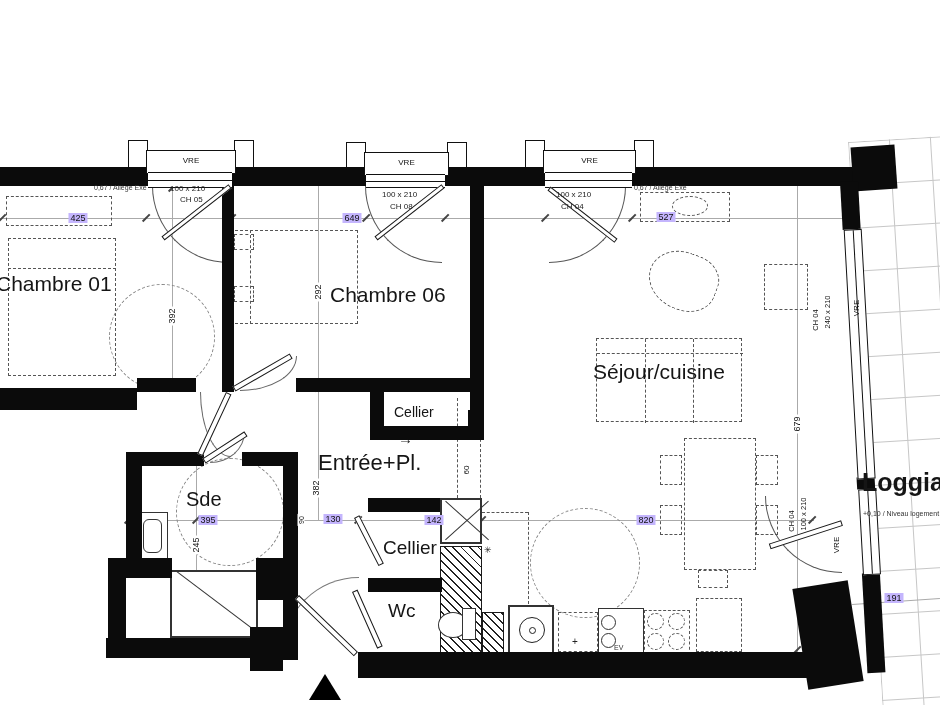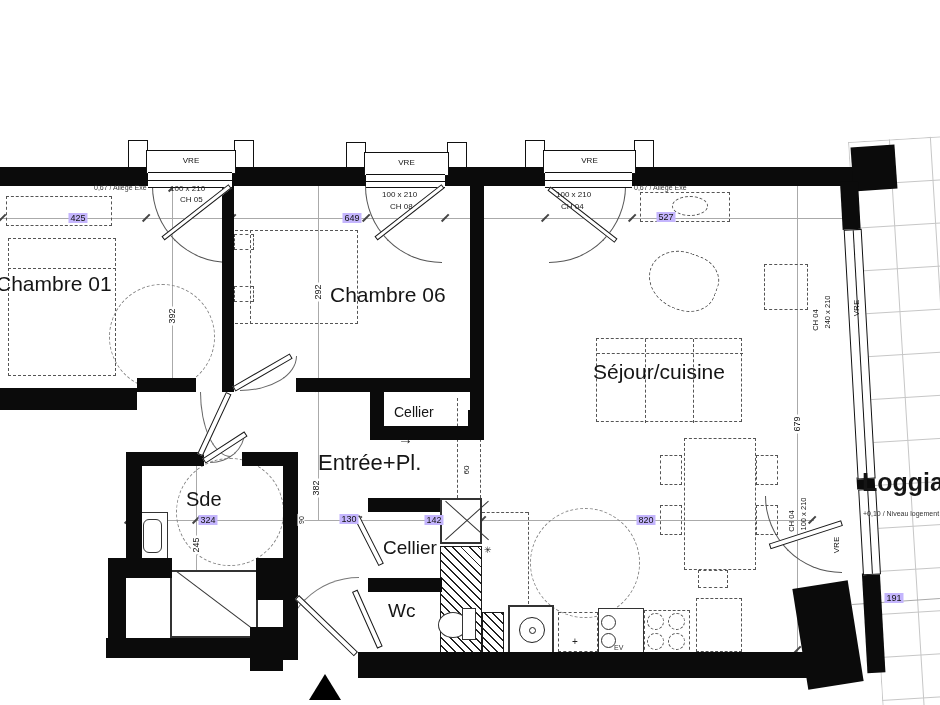--- a/index.html
+++ b/index.html
@@ -259,22 +259,22 @@
   <div class="rlbl" style="left:862px;top:468px;font-size:25px;font-weight:bold;">Loggia</div>
   <div class="wtxt7" style="left:863px;top:510px;">+0,10 / Niveau logement</div>
 
   <div class="hdim" style="left:78px;top:218px;">425</div>
   <div class="hdim" style="left:352px;top:218px;">649</div>
   <div class="hdim" style="left:666px;top:217px;">527</div>
   <div class="vdim" style="left:172px;top:316px;">392</div>
   <div class="vdim" style="left:318px;top:292px;">292</div>
   <div class="vdim" style="left:797px;top:424px;">679</div>
   <div class="vdim" style="left:316px;top:488px;">382</div>
-  <div class="hdim" style="left:208px;top:520px;">324</div>
+  <div class="hdim" style="left:208px;top:520px;">395</div>
   <div class="vdim" style="left:196px;top:545px;">245</div>
-  <div class="hdim" style="left:333px;top:519px;margin-left:16px;">130</div>
+  <div class="hdim" style="left:333px;top:519px;">130</div>
   <div class="hdim" style="left:434px;top:520px;">142</div>
   <div class="hdim" style="left:646px;top:520px;">820</div>
   <div class="hdim" style="left:894px;top:598px;">191</div>
   <div class="vdim" style="left:466px;top:470px;font-size:8px;">60</div>
   <div class="vdim" style="left:301px;top:520px;font-size:7px;">90</div>
 
 </div>
 
 </body></html>

